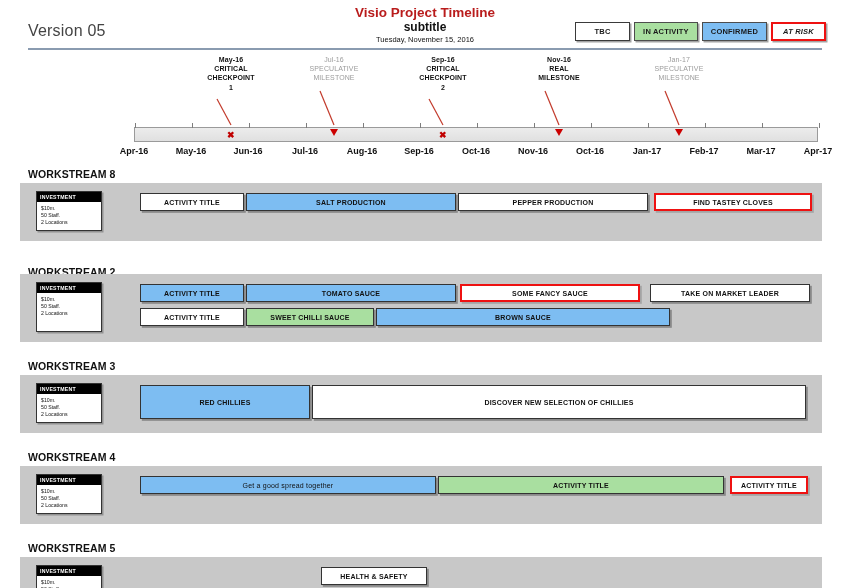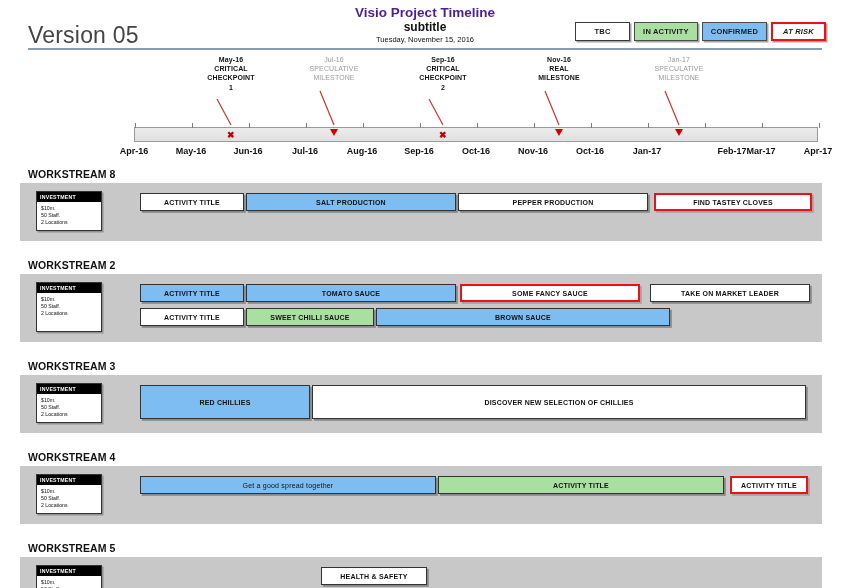--- a/index.html
+++ b/index.html
@@ -9,24 +9,24 @@
     font-family:"Liberation Sans", sans-serif;
     color:#1a1a1a;
     overflow:hidden;
     position:relative;
   }
   .page{position:absolute;left:0;top:0;width:850px;height:588px;}
 
   
   .version{
     position:absolute;left:28px;top:22px;
-    font-size:23px;color:#444;letter-spacing:.2px;
+    font-size:16px;color:#444;letter-spacing:.2px;
   }
   .title-block{position:absolute;left:0;top:5px;width:850px;text-align:center;pointer-events:none;}
-  .title-block .t1{font-size:13.5px;font-weight:bold;color:#4c1d95;line-height:15px;}
+  .title-block .t1{font-size:13.5px;font-weight:bold;color:#b91c1c;line-height:15px;}
   .title-block .t2{font-size:12px;font-weight:bold;color:#111;line-height:14px;}
   .title-block .t3{font-size:7.5px;color:#111;line-height:12px;}
   .header-rule{
     position:absolute;left:28px;top:48px;width:794px;height:2px;
     background:#8a9bb0;
   }
   .footer-rule{
     position:absolute;left:28px;top:578px;width:794px;height:2px;
     background:#8a9bb0;
   }
@@ -189,41 +189,41 @@
       <div class="mo" style="left: 0px; text-align: center;">Apr-16</div>
       <div class="mo" style="left: 57px;">May-16</div>
       <div class="mo" style="left: 114px;">Jun-16</div>
       <div class="mo" style="left: 171px;">Jul-16</div>
       <div class="mo" style="left: 228px;">Aug-16</div>
       <div class="mo" style="left: 285px;">Sep-16</div>
       <div class="mo" style="left: 342px;">Oct-16</div>
       <div class="mo" style="left: 399px;">Nov-16</div>
       <div class="mo" style="left: 456px;">Oct-16</div>
       <div class="mo" style="left: 513px;">Jan-17</div>
-      <div class="mo" style="left: 598px;">Feb-17</div>
+      <div class="mo" style="left: 570px;">Feb-17</div>
       <div class="mo" style="left: 627px;">Mar-17</div>
       <div class="mo" style="left: 684px;">Apr-17</div>
     </div>
 
   <div id="ws-root">
       <div class="ws-title" style="top: 168px;">WORKSTREAM 8</div>
       <div class="band" style="top: 183px; height: 58px;"></div>
       <div class="inv" style="left: 36px; top: 191px; height: 40px;">
         <div class="hd">INVESTMENT</div>
         <div class="bd">
           <div>$10m.</div>
           <div>50 Staff.</div>
           <div>2 Locations</div>
         </div>
       </div>
       <div class="bar tbc" style="left: 140px; top: 193px; width: 104px; height: 18px;">ACTIVITY TITLE</div>
       <div class="bar blue" style="left: 246px; top: 193px; width: 210px; height: 18px;">SALT PRODUCTION</div>
       <div class="bar tbc" style="left: 458px; top: 193px; width: 190px; height: 18px;">PEPPER PRODUCTION</div>
       <div class="bar risk" style="left: 654px; top: 193px; width: 158px; height: 18px;">FIND TASTEY CLOVES</div>
-      <div class="ws-title" style="top: 259px;">WORKSTREAM 2</div>
+      <div class="ws-title" style="top: 266px;">WORKSTREAM 2</div>
       <div class="band" style="top: 274px; height: 68px;"></div>
       <div class="inv" style="left: 36px; top: 282px; height: 50px;">
         <div class="hd">INVESTMENT</div>
         <div class="bd">
           <div>$10m.</div>
           <div>50 Staff.</div>
           <div>2 Locations</div>
         </div>
       </div>
       <div class="bar blue" style="left: 140px; top: 284px; width: 104px; height: 18px;">ACTIVITY TITLE</div>

